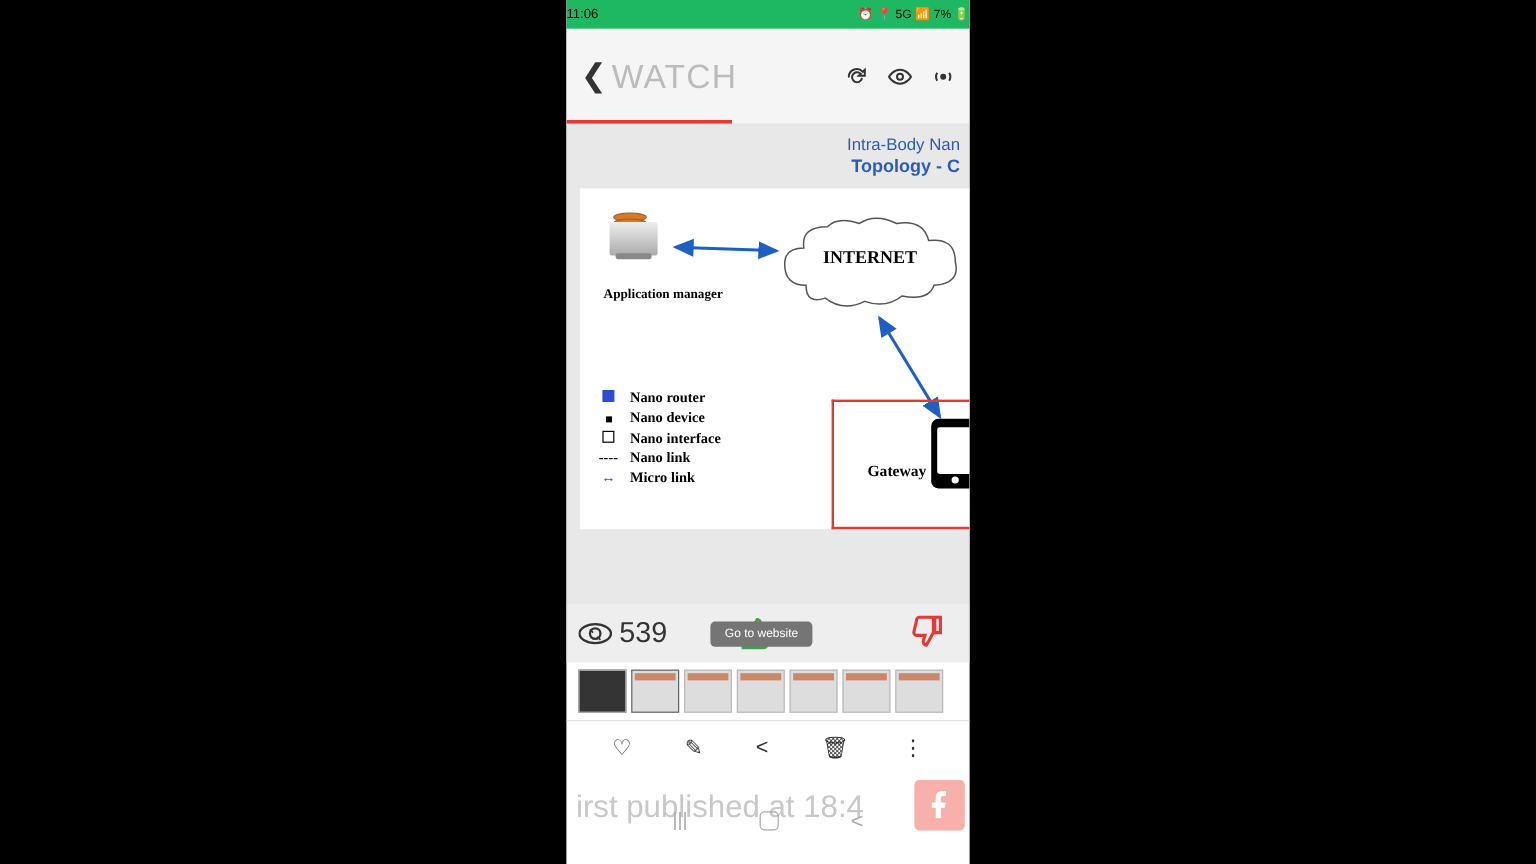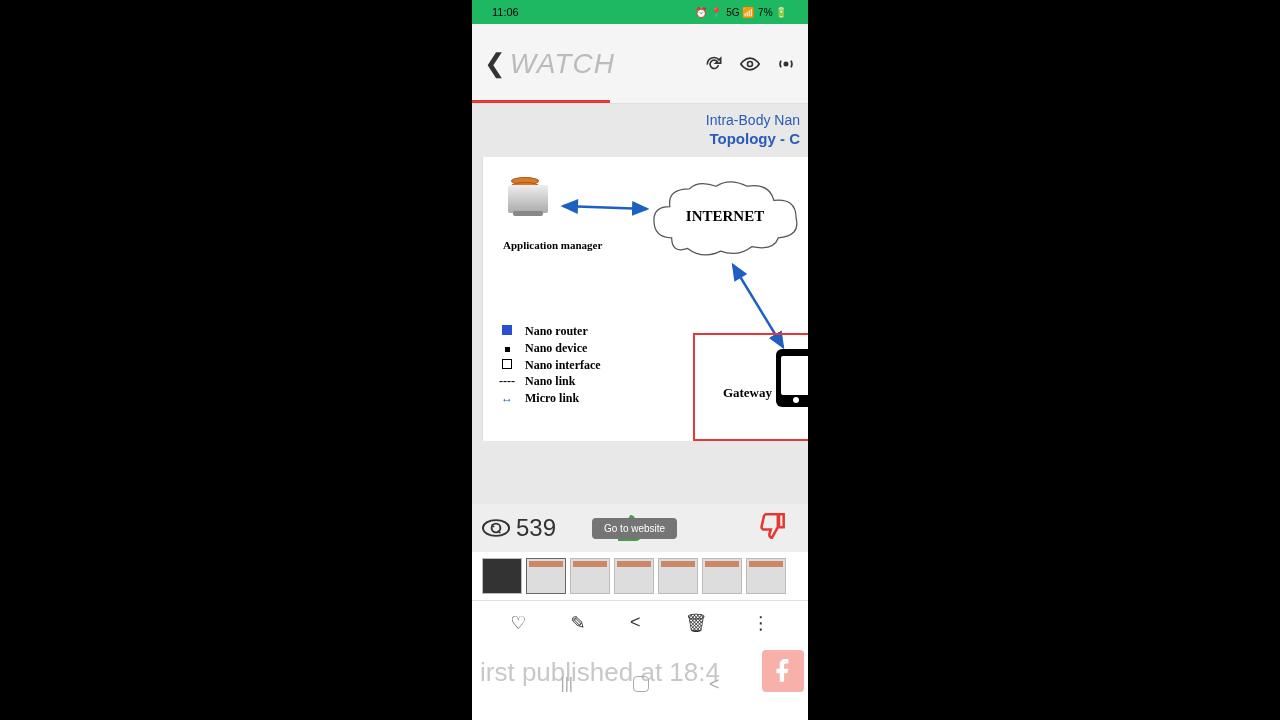--- a/index.html
+++ b/index.html
@@ -1,23 +1,23 @@
 <!DOCTYPE html>
 <html><head>
 <meta charset="utf-8">
 <style>
 * { margin: 0; padding: 0; box-sizing: border-box; }
 body { width: 1280px; height: 720px; background: #000; font-family: Arial, sans-serif; overflow: hidden; position: relative; }
 .phone-frame { position: absolute; left: 472px; top: 0; width: 336px; height: 720px; background: #fff; overflow: hidden; }
-.status-bar { height: 24px; background: #1eb862; display: flex; align-items: center; justify-content: space-between; padding: 0 20px; font-size: 11px; color: #000; }
+.status-bar { height: 24px; background: #1eb862; display: flex; align-items: center; justify-content: space-between; padding: 0 0; font-size: 11px; color: #000; }
 .status-right { display: flex; gap: 3px; align-items: center; }
 .status-icon { font-size: 10px; }
 .app-header { height: 80px; background: #f5f5f5; display: flex; align-items: center; padding: 0 12px; position: relative; border-bottom: 1px solid #e0e0e0; }
 .back-btn { font-size: 26px; color: #333; margin-right: 4px; cursor: pointer; }
-.header-title { font-size: 28px; font-weight: 500; color: #bbb; letter-spacing: 1px; font-style: italic; }
+.header-title { font-size: 28px; font-weight: 500; color: #bbb; letter-spacing: 1px; }
 .header-icons { position: absolute; right: 12px; display: flex; gap: 16px; }
 .header-icon { width: 20px; height: 20px; cursor: pointer; }
 .red-underline { position: absolute; bottom: 0; left: 0; width: 138px; height: 3px; background: #e53935; }
 .content-area { background: #e8e8e8; padding: 8px 0 0 0; height: 400px; position: relative; overflow: hidden; }
 .slide-titles { text-align: right; padding: 0 8px 6px 0; }
 .slide-title-1 { color: #2a5bb8; font-size: 14px; font-weight: normal; }
 .slide-title-2 { color: #2a5bb8; font-size: 15px; font-weight: bold; margin-top: 2px; }
 .diagram-box { background: #fff; margin: 4px 0 0 10px; padding: 12px; height: 284px; position: relative; border-left: 1px solid #ddd; }
 .server-block { position: absolute; left: 20px; top: 10px; text-align: center; }
 .server-img { width: 50px; height: 50px; position: relative; }

